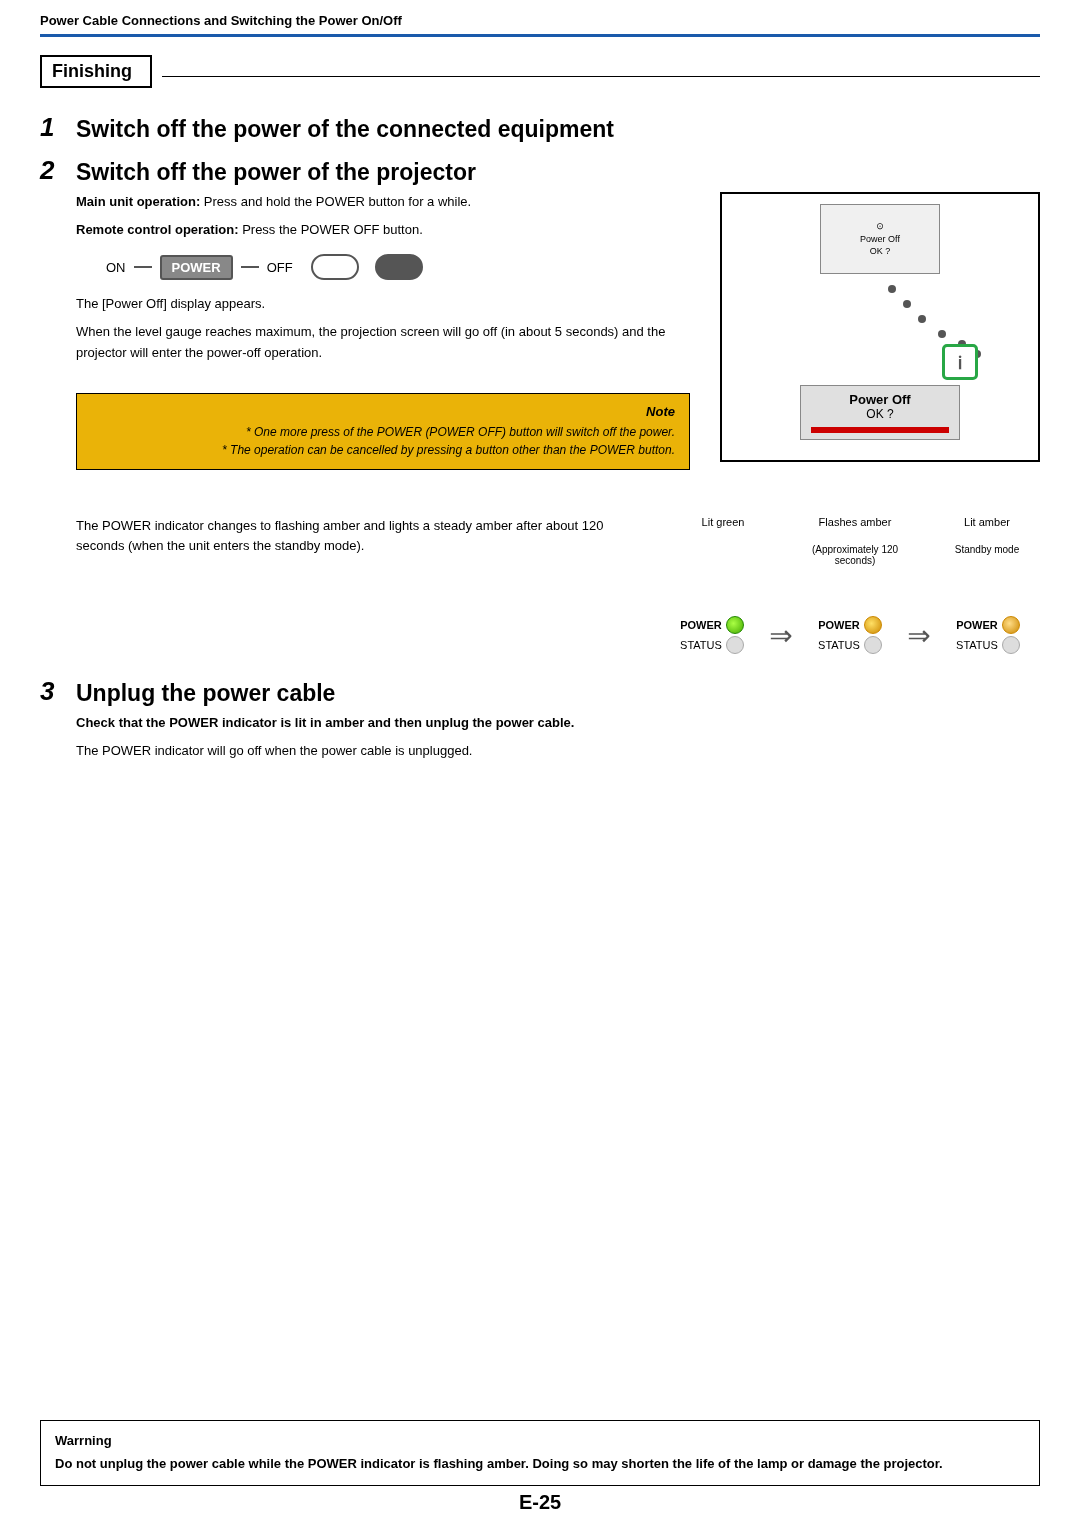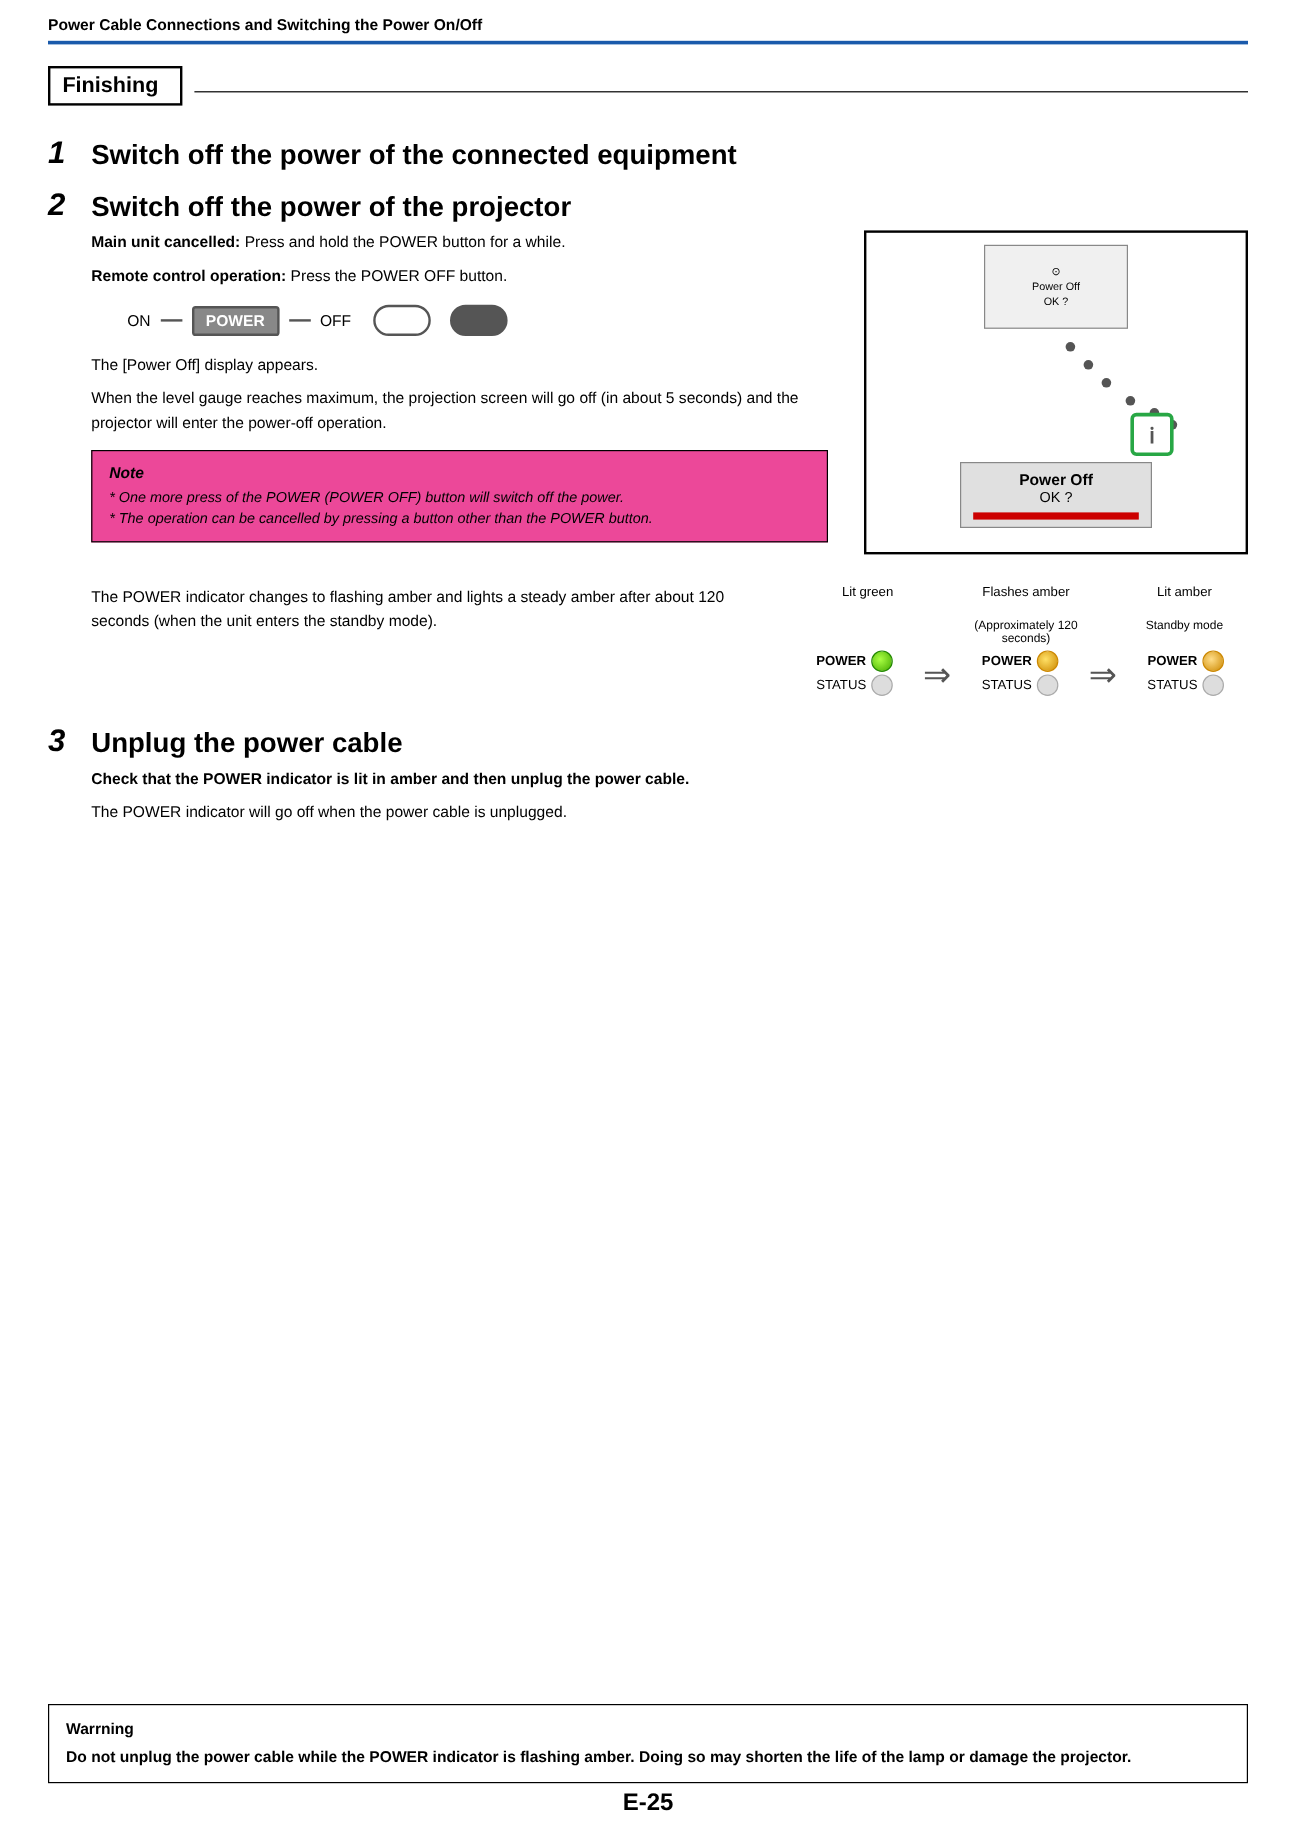--- a/index.html
+++ b/index.html
@@ -123,22 +123,23 @@
       border: 2px solid #555;
       border-radius: 13px;
       background: #555;
       display: inline-block;
     }
 
     
     .note-box {
       border: 1px solid #000;
       padding: 10px 14px;
-      margin: 12px 0;
-      background: #ec4899;
+      margin: 30px 0;
+      background: #eab308;
+      text-align: right;
     }
     .note-title {
       font-weight: bold;
       font-style: italic;
       margin-bottom: 4px;
       font-size: 13px;
     }
     .note-text {
       font-size: 12px;
       font-style: italic;
@@ -215,20 +216,21 @@
       flex: 1;
       font-size: 13px;
       line-height: 1.6;
     }
     .indicator-diagram {
       width: 380px;
       display: flex;
       flex-direction: column;
       align-items: flex-start;
       margin-left: 10px;
+      gap: 46px;
     }
     .indicator-labels {
       display: flex;
       width: 100%;
       justify-content: space-around;
       font-size: 11px;
       margin-bottom: 4px;
       padding-left: 10px;
     }
     .indicator-label {
@@ -367,21 +369,21 @@
 
   <div class="step">
     <div class="step-number">2</div>
     <div class="step-content">
       <div class="step-title">Switch off the power of the projector</div>
 
       <div class="step2-layout">
         <div class="step2-left">
 
           <p class="body-text">
-            <strong>Main unit cancelled:</strong>
+            <strong>Main unit operation:</strong>
             <span>Press and hold the POWER button for a while.</span>
           </p>
           <p class="body-text">
             <strong>Remote control operation:</strong>
             <span>Press the POWER OFF button.</span>
           </p>
 
           <div class="power-diagram">
             <span class="power-label-on">ON</span>
             <span style="display:inline-block;border-top:2px solid #555;width:18px;vertical-align:middle;"></span>

